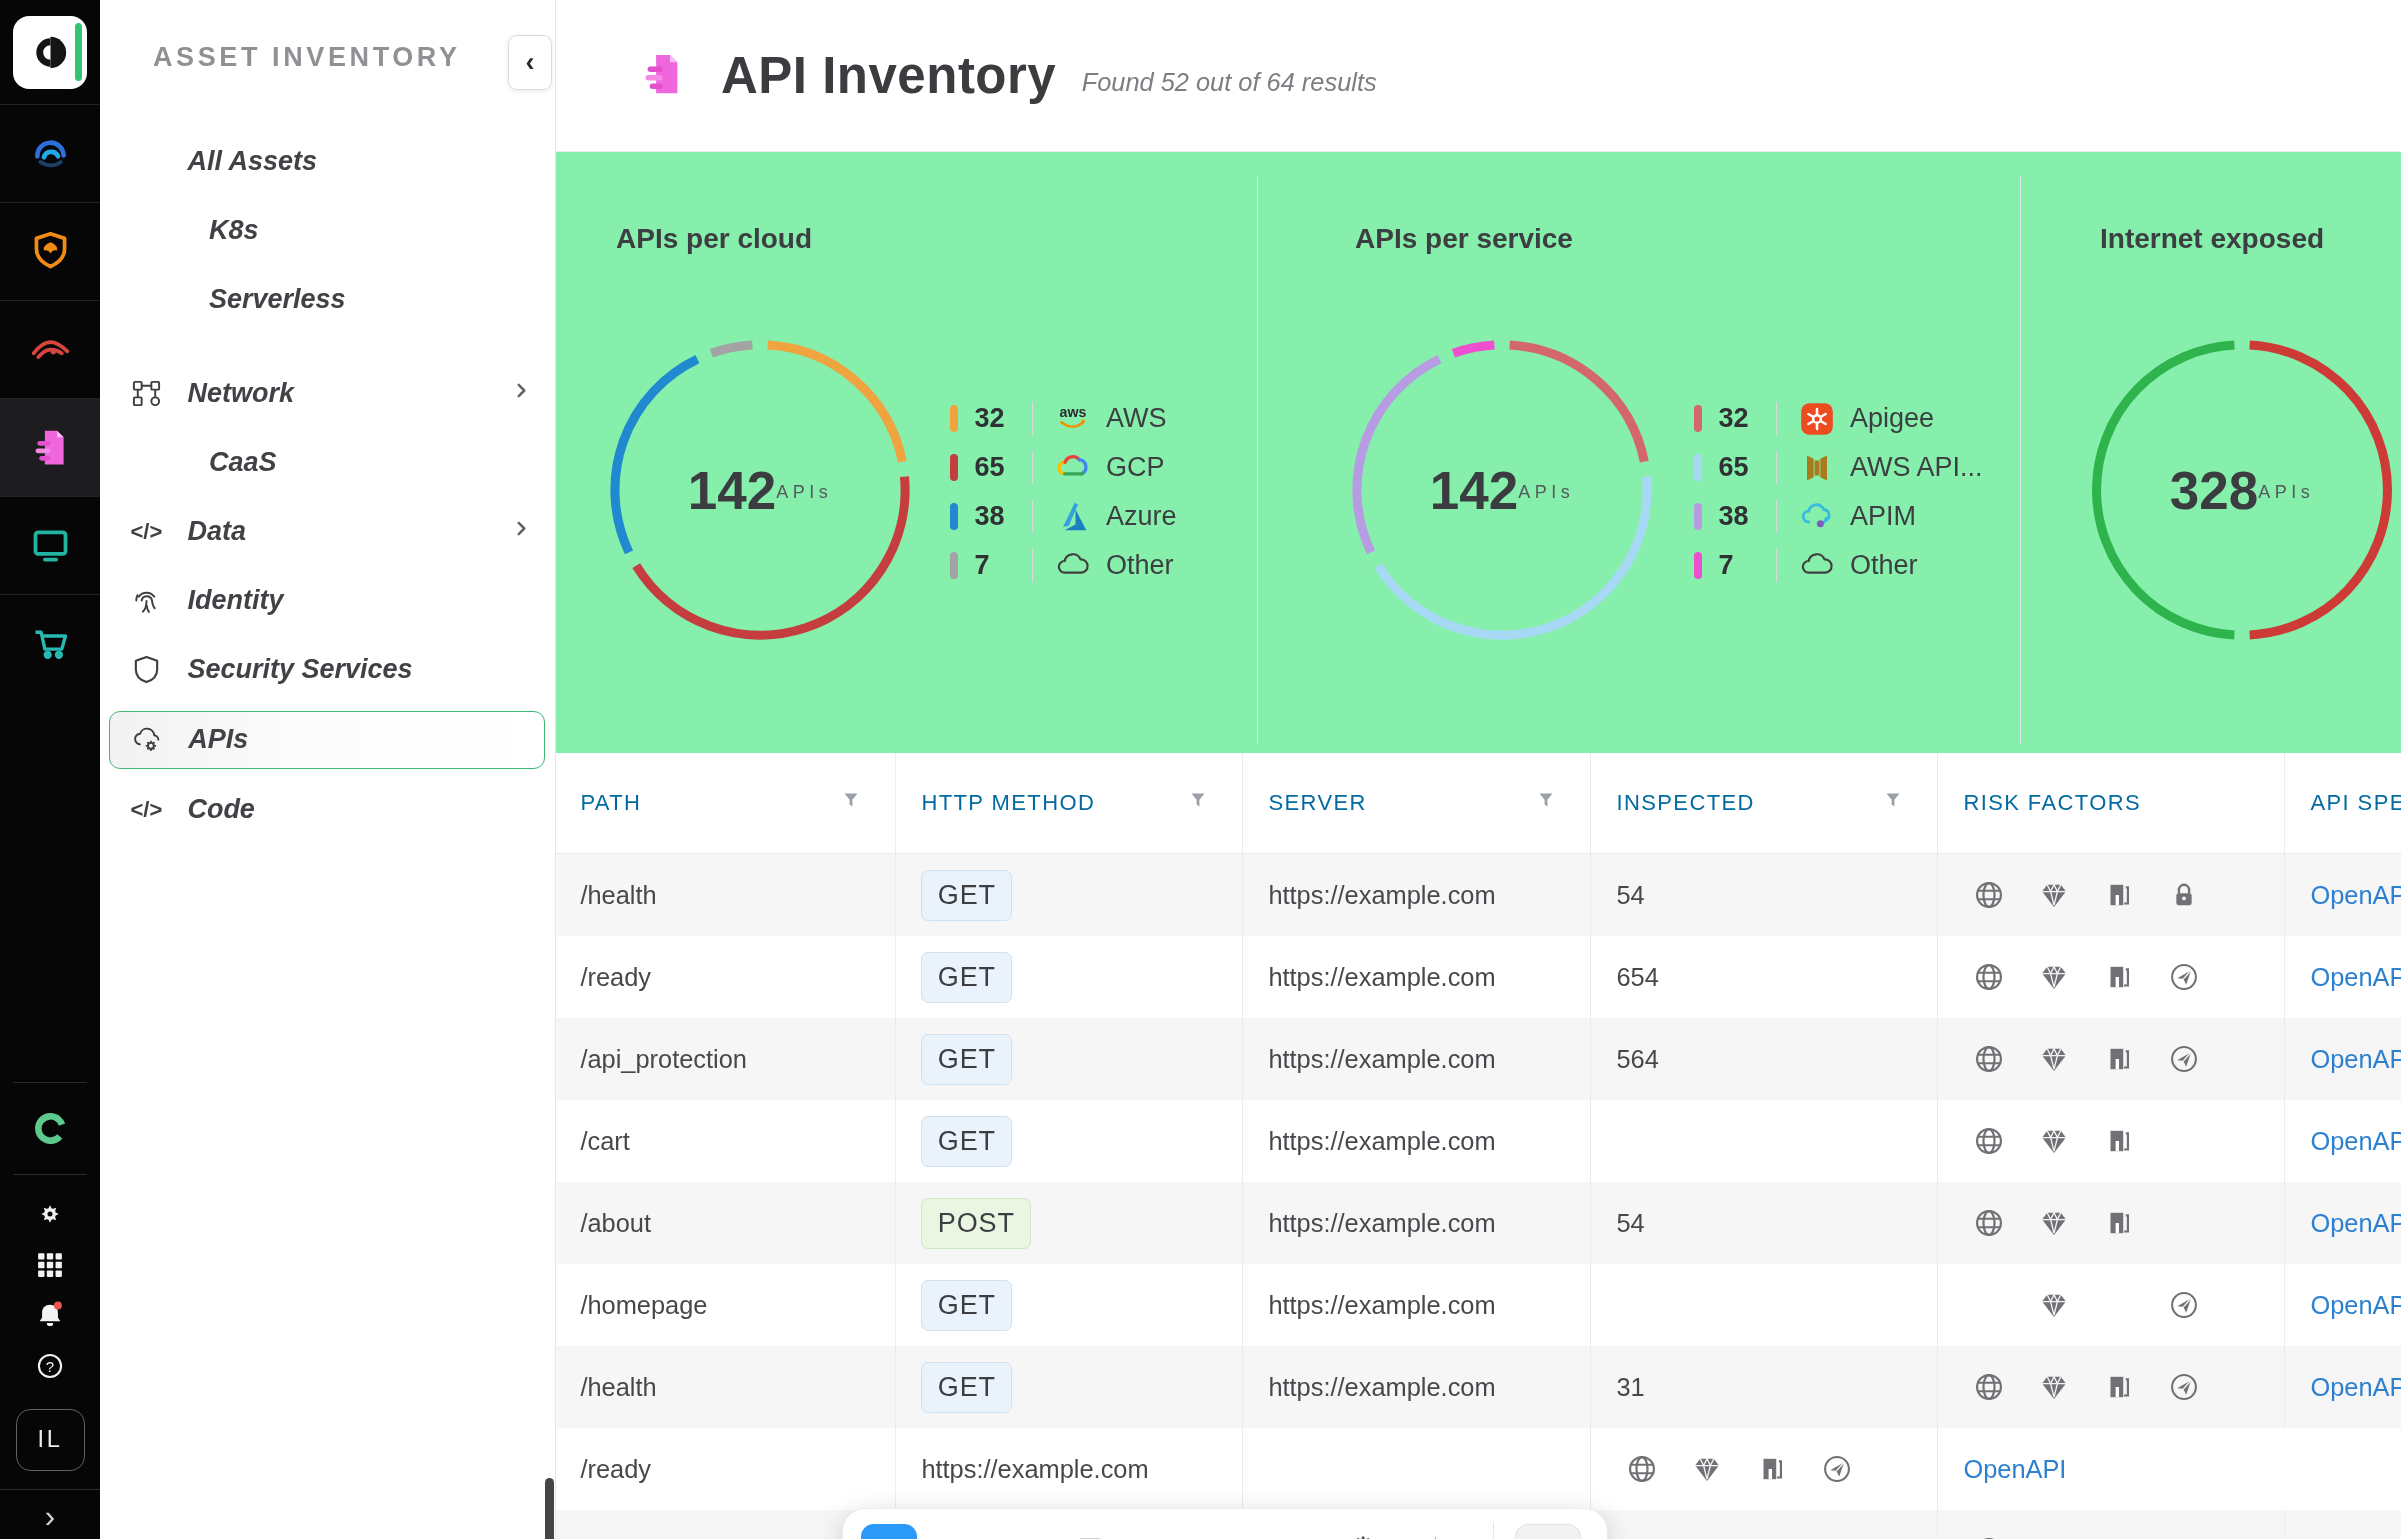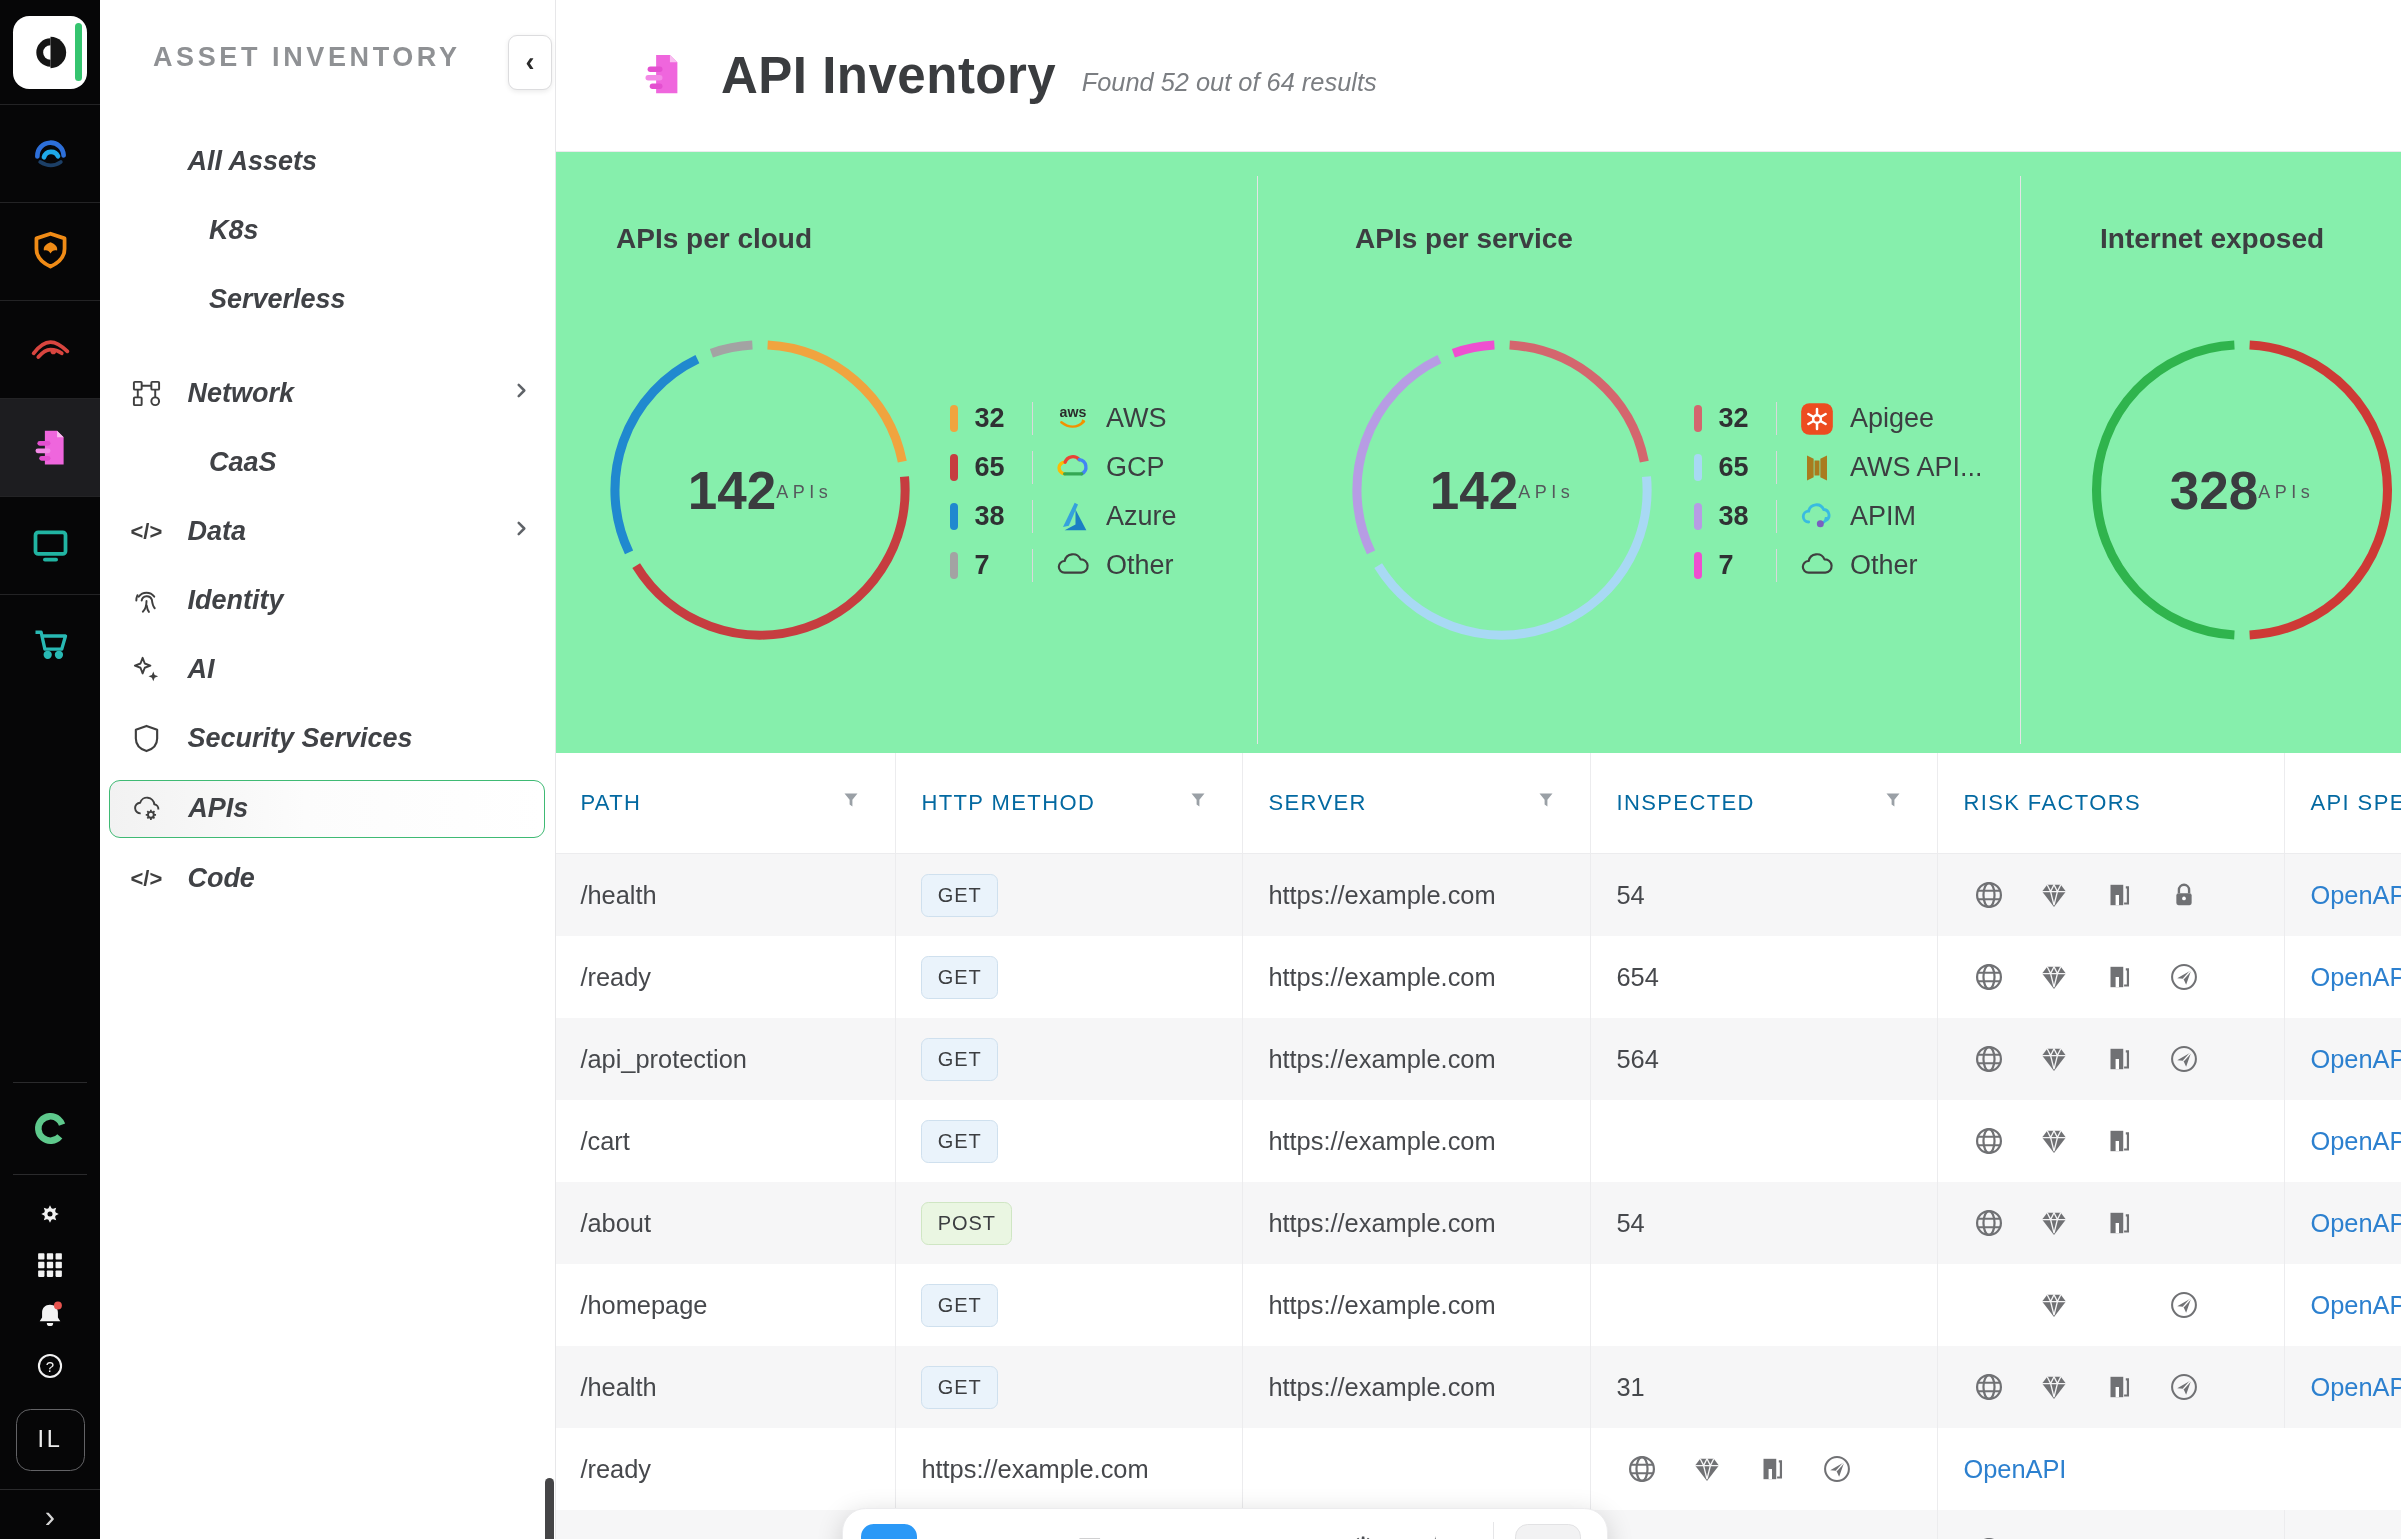--- a/index.html
+++ b/index.html
@@ -68,21 +68,21 @@
   .table{background:#fff;}
   .thead{height:100px;display:grid;grid-template-columns:341px 347px 348px 347px 347px minmax(0,1fr);border-bottom:0.9px solid #ececee;background:#fff;}
   .th{display:flex;align-items:center;justify-content:space-between;padding:0 34px 0 25.4px;border-right:0.9px solid #ececee;font-size:22px;letter-spacing:1.4px;color:#0369a1;overflow:hidden;white-space:nowrap;}
   .th:last-child{border-right:none;}
   .th .funnel svg{width:20px;height:20px;}
   .trow{height:82px;display:grid;grid-template-columns:341px 347px 348px 347px 347px minmax(0,1fr);background:#fff;}
   .trow.odd{background:#f6f6f7;}
   .td{display:flex;align-items:center;padding-left:25.4px;border-right:0.9px solid #ececee;font-size:25.4px;color:#46484c;overflow:hidden;white-space:nowrap;}
   .td:last-child{border-right:none;}
   .td.risk{padding-left:18px;}
-  .badge{display:inline-block;padding:9px 15.4px;border-radius:7.3px;font-size:20px;letter-spacing:0.9px;color:#3c3e41;border:0.9px solid #d9dfe6;background:#eef4fb;}
+  .badge{display:inline-block;padding:9px 15.4px;border-radius:7.3px;font-size:27px;letter-spacing:0.9px;color:#3c3e41;border:0.9px solid #d9dfe6;background:#eef4fb;}
   .badge.GET{background:#eaf3fb;border-color:#cfe0ee;}
   .badge.POST{background:#eaf6e2;border-color:#cfe6c3;}
   .badge.HEAD{background:#f1f1f0;border-color:#dcdcd9;}
   .risk-slot{width:65px;height:82px;display:flex;align-items:center;justify-content:center;flex:none;}
   .risk-slot svg{width:34px;height:34px;}
   .spec-link{color:#2c80cf;text-decoration:none;font-size:25.4px;}
   
   .toolbar{position:absolute;left:842px;top:1508px;width:764px;height:87px;background:#fff;border:0.9px solid #ececee;border-radius:23.6px;box-shadow:0 5.4px 27px rgba(0,0,0,.16);z-index:40;}
   .tb-primary{position:absolute;left:18px;top:14.5px;width:56px;height:51px;border-radius:12.7px;background:#2b99f7;}
   .tb-glyph{position:absolute;top:22px;font-size:27px;color:#4c4e52;}
@@ -257,29 +257,20 @@
             <path d="M5.5 16a13 13 0 0 1 1.2-5.5"></path>
             <path d="M11 16a5.5 5.5 0 0 1 10.5 -1c.5 4 1.3 7 3 9"></path>
             <path d="M16 16.5c0 5-1.2 8.8-3.8 11"></path>
             <path d="M16.3 21.5c.3 2.6 1 4.6 2.2 6.3"></path>
           </svg>
         </span>
         <span class="si-label">Identity</span>
       </li>
       <li class="side-item">
         <span class="si-icon">
-          <svg viewBox="0 0 32 32">
-            <path d="M12 4l2.2 5.8L20 12l-5.8 2.2L12 20l-2.2-5.8L4 12l5.8-2.2z" fill="none" stroke="#3f3f3f" stroke-width="2" stroke-linejoin="round"></path>
-            <path d="M23 18l1.4 3.6L28 23l-3.6 1.4L23 28l-1.4-3.6L18 23l3.6-1.4z" fill="#3f3f3f"></path>
-          </svg>
-        </span>
-        <span class="si-label">AI</span>
-      </li>
-      <li class="side-item">
-        <span class="si-icon">
           <svg viewBox="0 0 32 32" fill="none" stroke="#3f3f3f" stroke-width="2.2" stroke-linejoin="round">
             <path d="M16 3l11 4v9c0 6.5-4.5 11-11 13C9.5 27 5 22.5 5 16V7z"></path>
           </svg>
         </span>
         <span class="si-label">Security Services</span>
       </li>
       <li class="side-item selected">
         <span class="si-icon">
           <svg viewBox="0 0 32 32" fill="none" stroke="#3f3f3f" stroke-width="2">
             <path d="M9 21a5.5 5.5 0 0 1-.6-11A7.5 7.5 0 0 1 23 11.6 5 5 0 0 1 27.2 17"></path>

